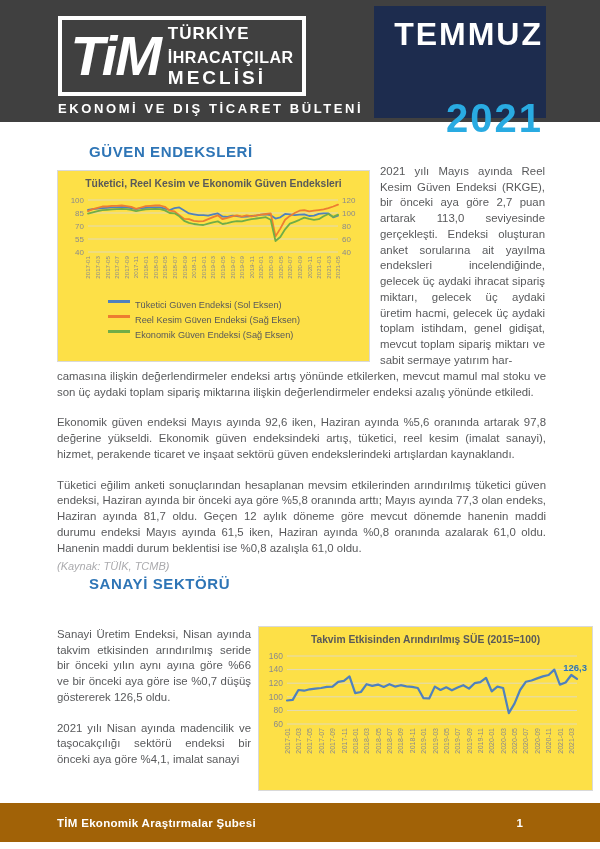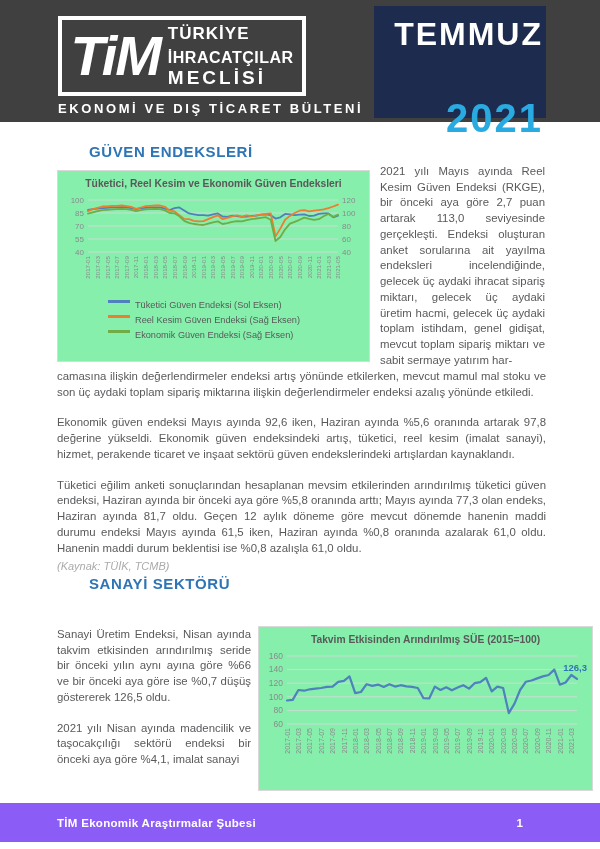--- a/index.html
+++ b/index.html
@@ -22,41 +22,41 @@
                font-size:32px;letter-spacing:2px;text-align:center;}
   .issue-year{position:absolute;right:57px;top:62px;color:#29ABE2;font-weight:bold;
               font-size:40px;letter-spacing:2px;text-align:center;margin-top:34px;}
 
   
   .sec-title{position:absolute;color:#2E75B6;font-size:15px;font-weight:bold;letter-spacing:0.6px;margin-left:32px;}
   #guven-title{left:57px;top:143px;}
   #sanayi-title{left:57px;top:575px;}
 
   
-  .chart-box{position:absolute;border:1px solid #D9D9D9;background:#86efac;box-sizing:border-box;}
+  .chart-box{position:absolute;border:1px solid #D9D9D9;background:#fde047;box-sizing:border-box;}
   #guven-chart-box{left:57px;top:170px;width:313px;height:192px;}
   #sue-chart-box{left:258px;top:626px;width:335px;height:165px;}
   .chart-title{text-align:center;font-size:10.3px;font-weight:bold;color:#595959;padding:7px 6px 3px 6px;}
   .chart-svg{display:block;width:100%;}
   .legend{margin:4px 0 0 50px;}
   .legend-row{display:flex;align-items:flex-start;height:15px;}
   .legend-swatch{width:22px;height:3px;margin-right:5px;flex:0 0 auto;}
   .legend-label{font-size:9.2px;color:#595959;white-space:nowrap;}
 
   
   .body-text{font-size:11.4px;line-height:1.38;text-align:justify;color:#58595B;}
   #guven-side-text{position:absolute;left:380px;top:164px;width:165px;}
   #guven-flow{position:absolute;left:57px;top:369px;width:489px;}
   #guven-flow p{margin:0 0 15px 0;}
   .source-note{font-size:11px;font-style:italic;color:#ABABAE;margin-top:-11px;}
   #sanayi-col{position:absolute;left:57px;top:627px;width:194px;}
   #sanayi-col p{margin:0 0 15px 0;}
 
   
-  .footer{position:absolute;left:0;top:803px;width:600px;height:39px;background:#8b5cf6;
+  .footer{position:absolute;left:0;top:803px;width:600px;height:39px;background:#a16207;
           display:flex;align-items:center;}
   .footer-left{color:#ffffff;font-size:11.5px;font-weight:bold;margin-left:57px;letter-spacing:0.3px;}
   .footer-page{color:#ffffff;font-size:11.5px;font-weight:bold;position:absolute;right:77px;}
 </style>
 </head>
 <body>
 
 <div class="page">
 
   <div class="header">

